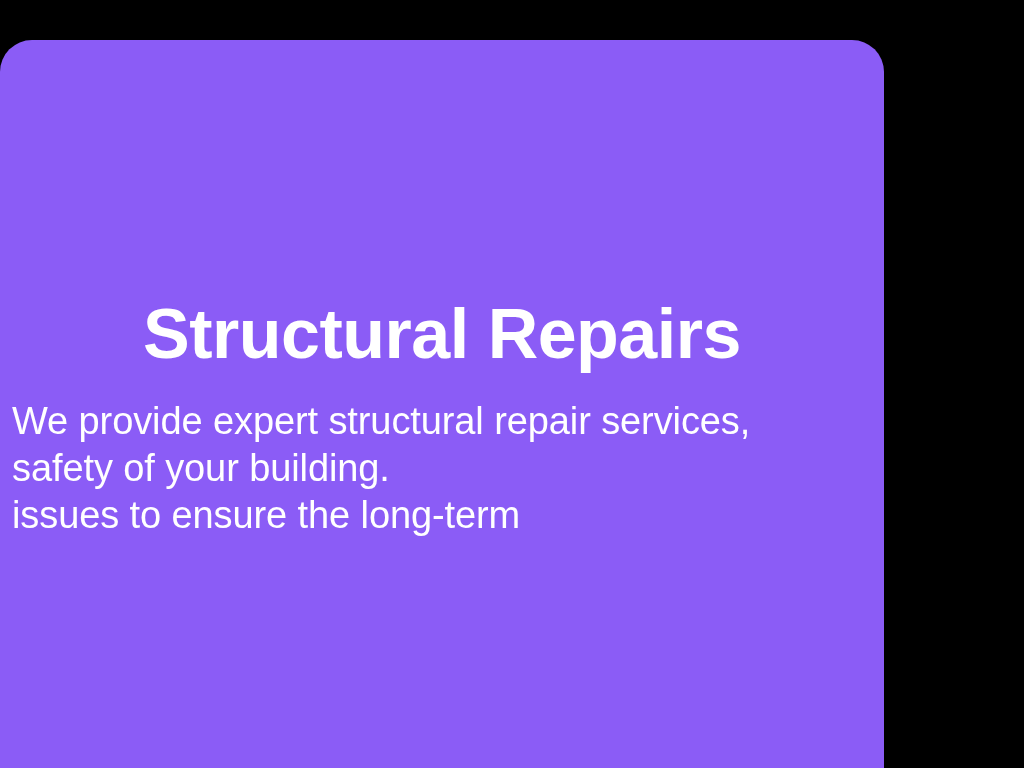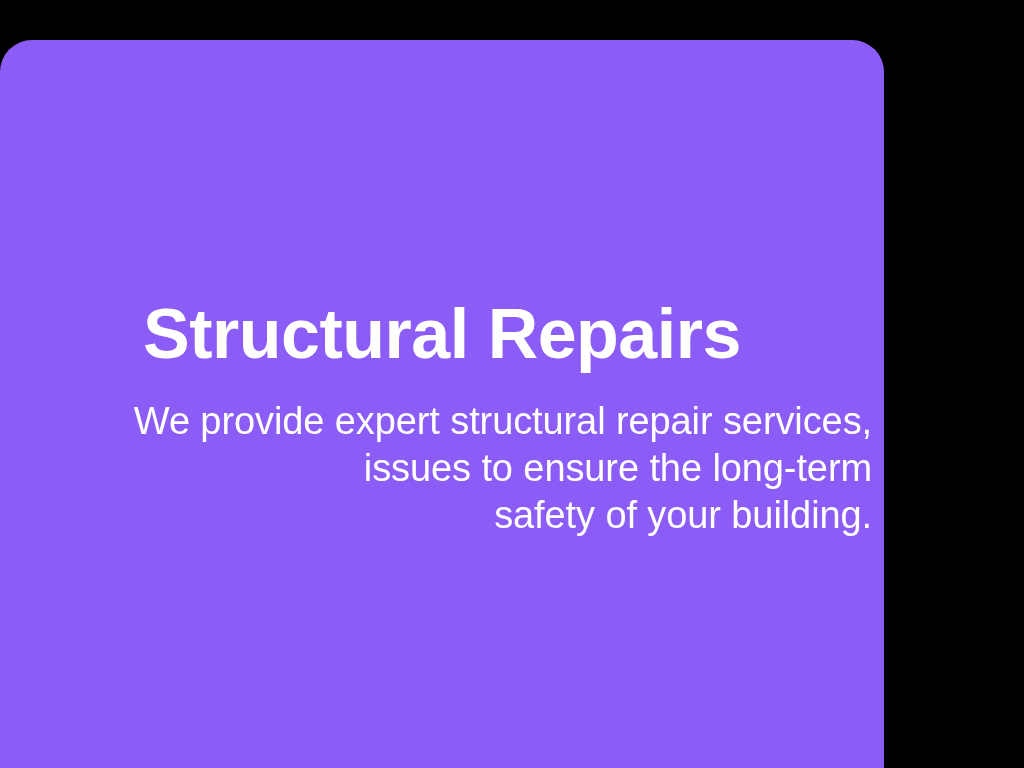--- a/index.html
+++ b/index.html
@@ -54,36 +54,36 @@
     white-space: nowrap;
   }
 
   .slide-body {
     margin-top: 22px;
     width: 860px;
     color: #FFFFFF;
     font-size: 38px;
     font-weight: 400;
     line-height: 47px;
-    text-align: right;
+    text-align: left;
     letter-spacing: -0.1px;
   }
 
   .slide-body .body-line {
     display: block;
   }
 </style>
 </head>
 <body>
 
 <div class="slide-card">
   <div class="slide-content">
 
     <h1 class="slide-title">Structural Repairs</h1>
 
     <p class="slide-body">
       <span class="body-line">We provide expert structural repair services,</span>
+      <span class="body-line">safety of your building.</span>
       <span class="body-line">issues to ensure the long-term</span>
-      <span class="body-line">safety of your building.</span>
     </p>
 
   </div>
 </div>
 
 </body></html>

